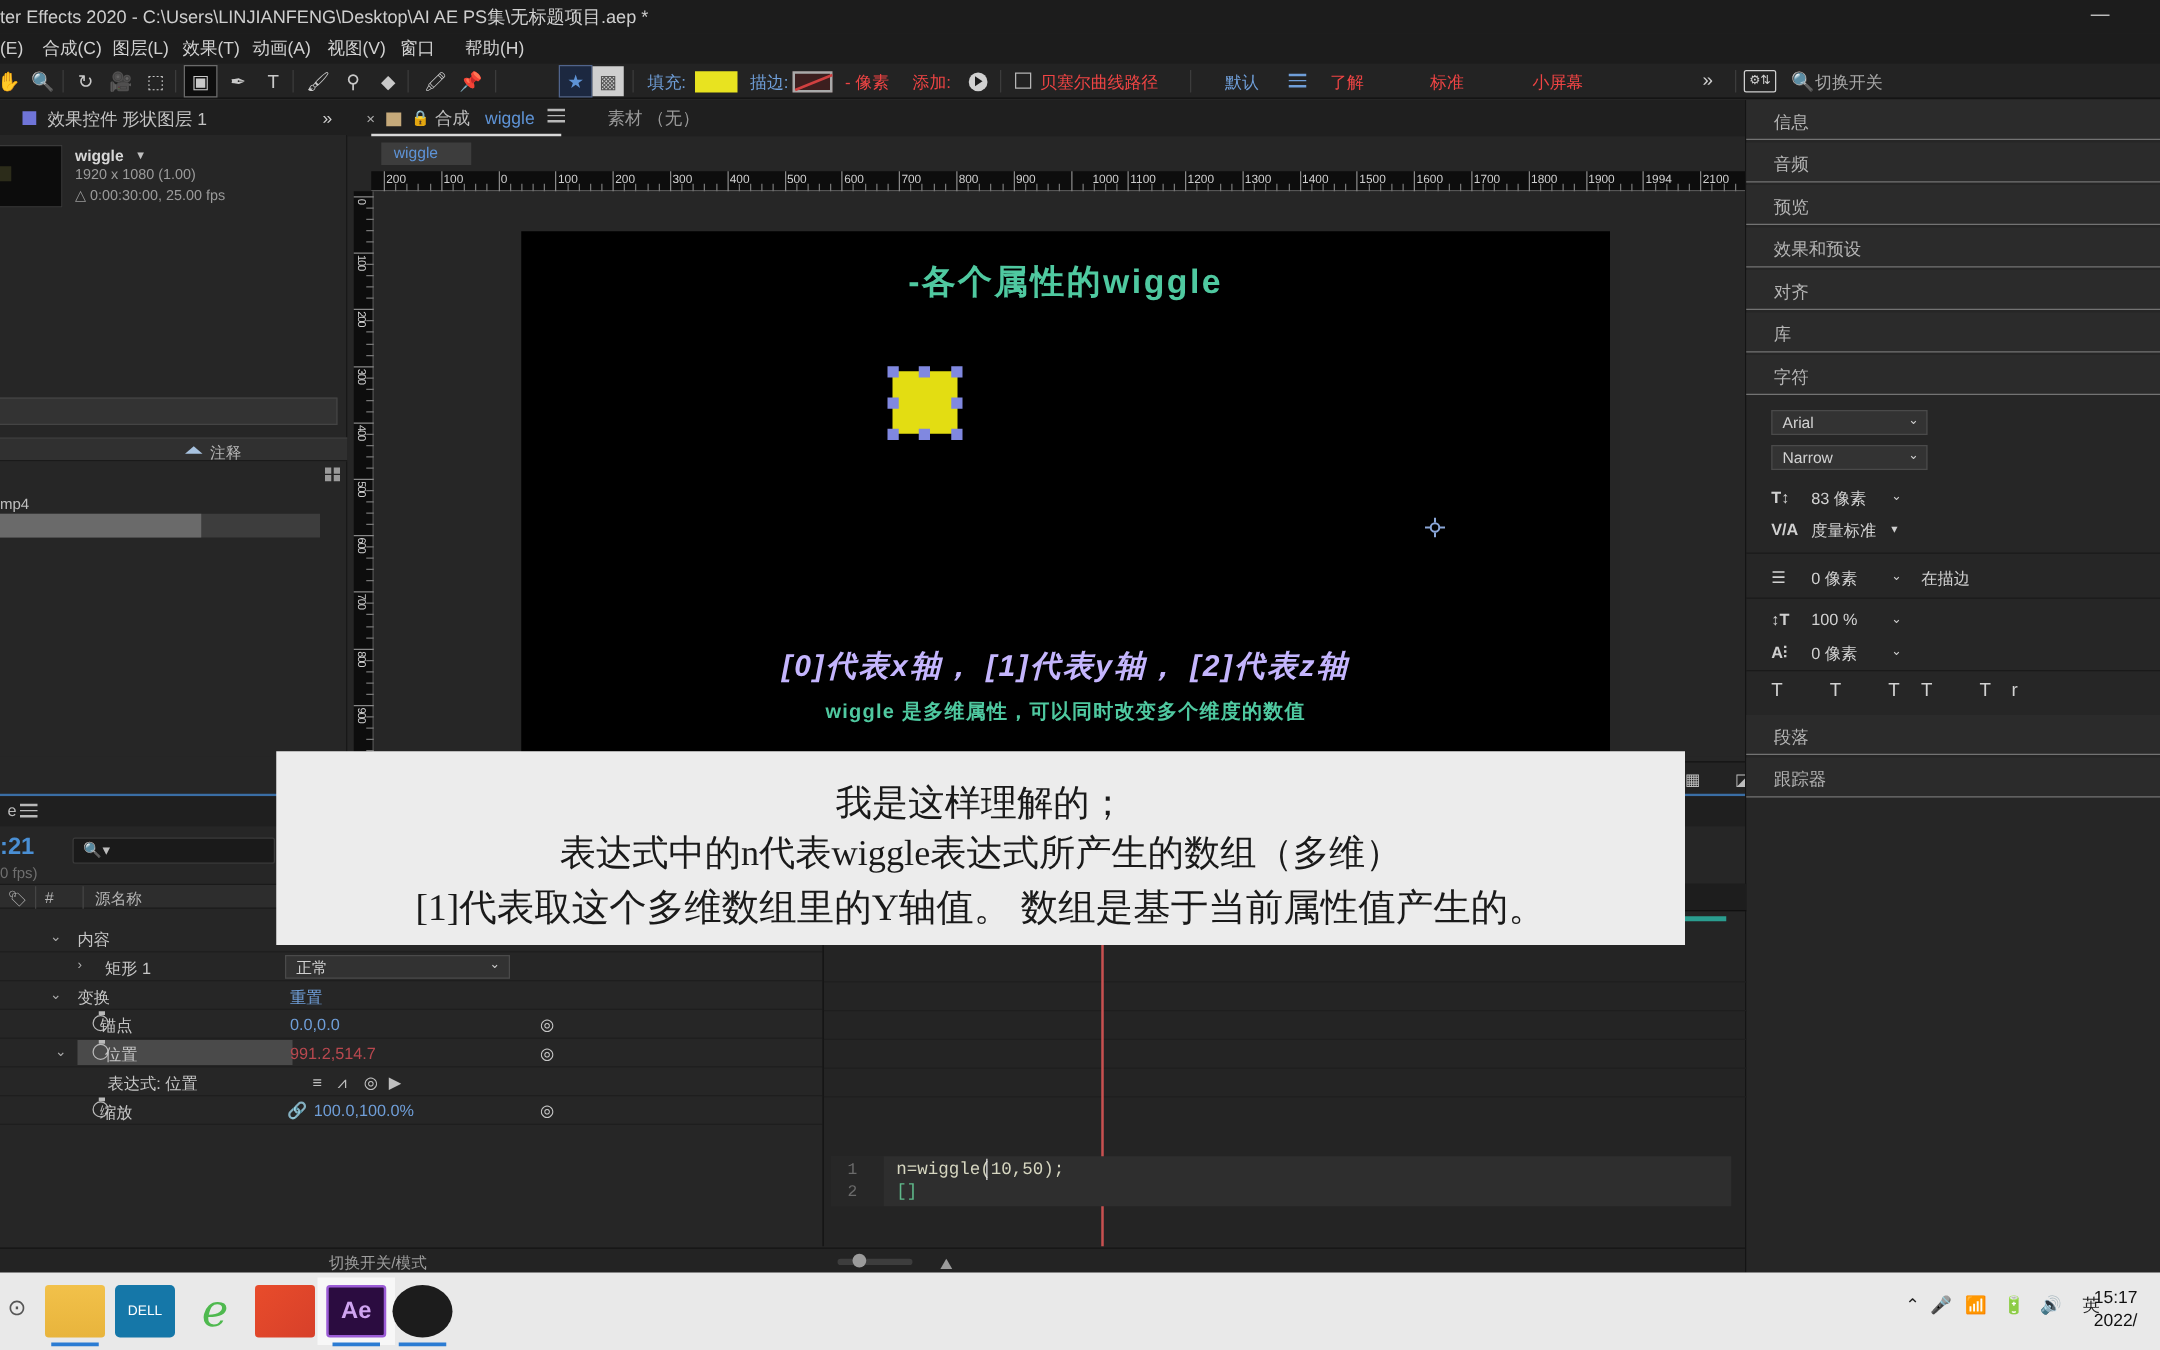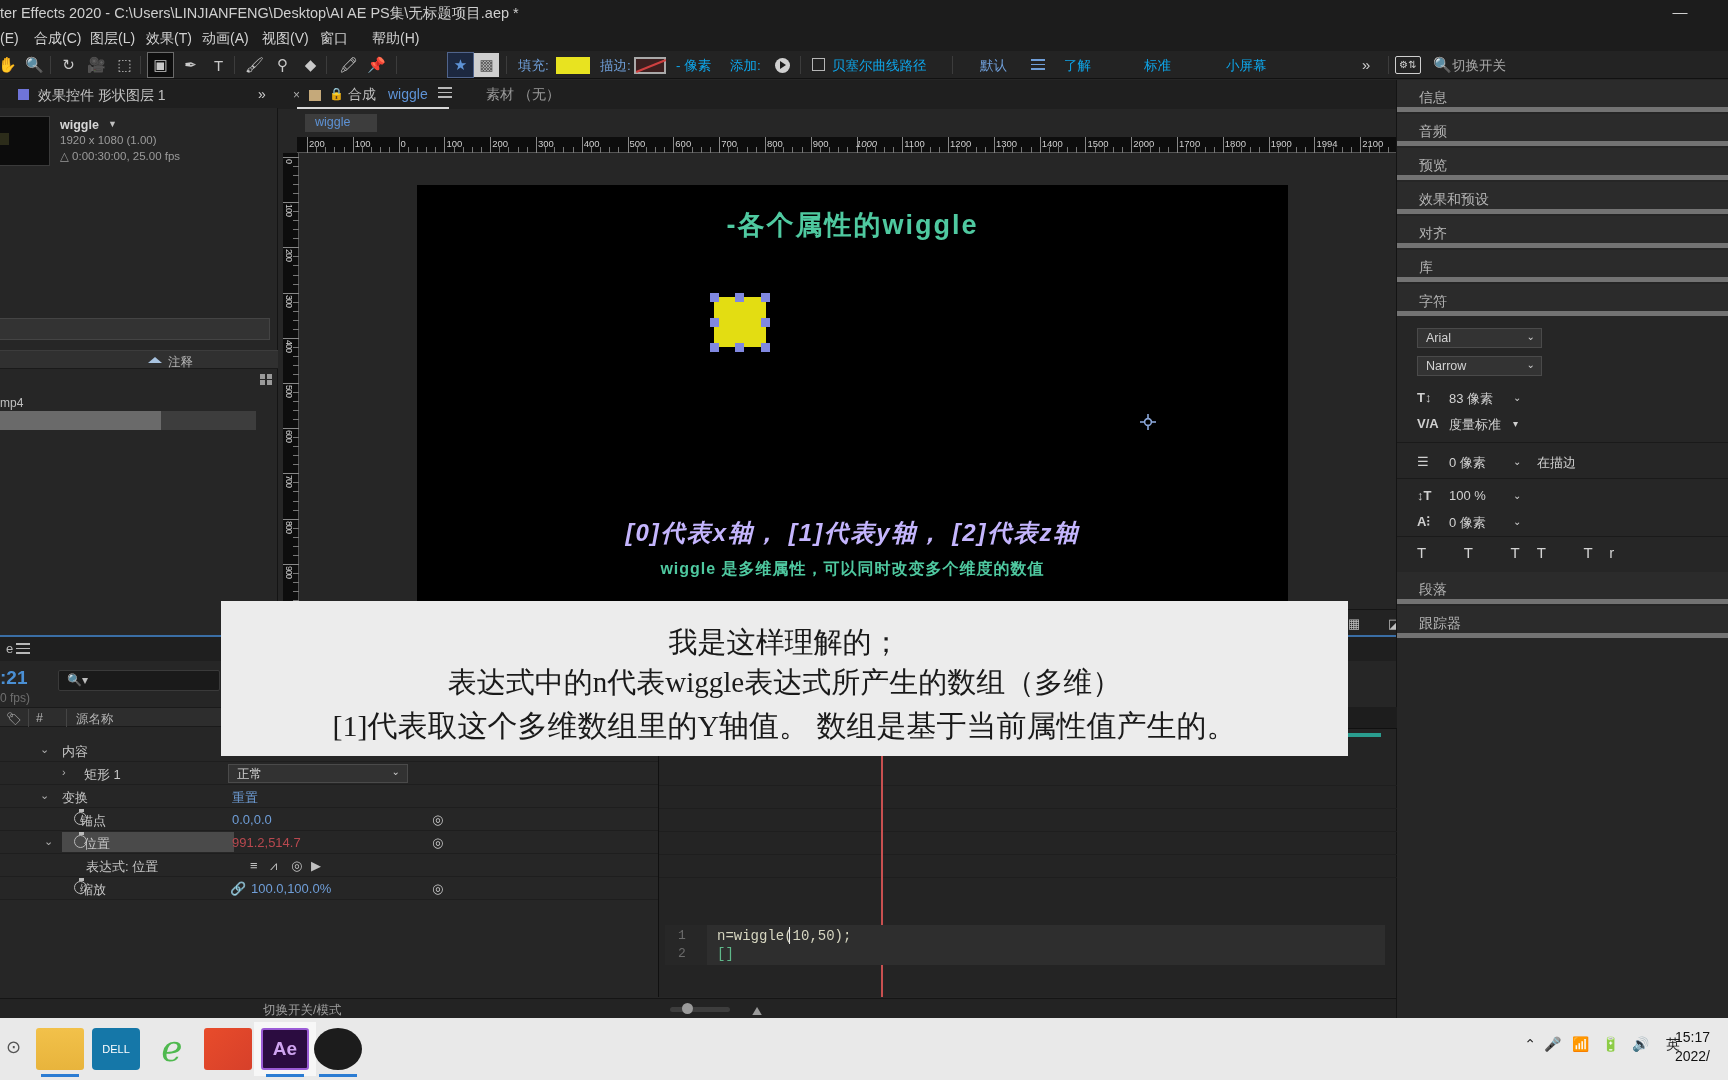--- a/index.html
+++ b/index.html
@@ -15,21 +15,21 @@
 
   
   .menubar { position:absolute; left:0; top:27px; width:1728px; height:24px; background:#1c1c1c; }
   .menubar .mi { position:absolute; top:3px; font-size:14px; color:#d2d2d2; white-space:nowrap; }
 
   
   .toolbar { position:absolute; left:0; top:51px; width:1728px; height:28px; background:#232323; border-bottom:1px solid #111; }
   .tool { position:absolute; top:2px; width:25px; height:24px; display:flex; align-items:center; justify-content:center; color:#c9c9c9; font-size:15px; }
   .tool.sel { background:#0e0e0e; outline:1px solid #6a6a6a; }
   .tb-sep { position:absolute; top:5px; width:1px; height:18px; background:#3c3c3c; }
-  .tb-lbl { position:absolute; top:6px; font-size:13.5px; color:#0ea5e9; white-space:nowrap; }
+  .tb-lbl { position:absolute; top:6px; font-size:13.5px; color:#ef4444; white-space:nowrap; }
   .tb-lbl.blue { color:#6f9ed8; }
   .swatch-fill { position:absolute; top:6px; width:34px; height:17px; background:#e8e320; }
   .swatch-stroke { position:absolute; top:6px; width:32px; height:17px; background:#3c1f1f; border:2px solid #a9a9a9; }
   .swatch-stroke::after { content:""; position:absolute; left:-1px; top:6px; width:32px; height:2px; background:#d04040; transform:rotate(-22deg); }
   .circ-ico { position:absolute; top:7px; width:15px; height:15px; border-radius:50%; background:#d0d0d0; }
   .circ-ico::after { content:""; position:absolute; left:5px; top:3px; border-left:6px solid #1c1c1c; border-top:4px solid transparent; border-bottom:4px solid transparent; }
   .sq-ico { position:absolute; top:7px; width:13px; height:13px; border:1.5px solid #b6b6b6; }
   .hamb { position:absolute; top:8px; width:14px; height:11px; }
   .hamb i { display:block; height:1.6px; background:#6f9ed8; margin-bottom:3px; }
   .chev2 { position:absolute; top:5px; font-size:15px; color:#cfcfcf; }
@@ -86,21 +86,21 @@
   .stage { position:absolute; left:139px; top:105px; width:871px; height:495px; background:#000; }
   .stage .hl1 { position:absolute; width:100%; text-align:center; color:#4fc9a0; font-weight:bold; letter-spacing:2px; }
   .sq-yellow { position:absolute; left:297px; top:112px; width:52px; height:50px; background:#e3dd12; }
   .sq-handle { position:absolute; width:9px; height:9px; background:#8088e0; }
 
   .comp-bottom { position:absolute; left:0; top:529px; width:1396px; height:26px; background:#232323; border-top:1px solid #151515; }
   .cb-ico { position:absolute; top:6px; color:#bdbdbd; font-size:13px; }
 
   
   #right-rail { left:1396px; top:80px; width:332px; height:938px; background:#262626; border-left:1px solid #141414; }
-  .rr-item { position:absolute; left:0; width:332px; height:32px; border-bottom:5px solid #737373; background:#2b2b2b; }
+  .rr-item { position:absolute; left:0; width:332px; height:32px; border-bottom:1px solid #737373; background:#2b2b2b; }
   .rr-item span { position:absolute; left:22px; top:9px; font-size:14px; color:#b4b4b4; }
   .rr-drop { position:absolute; left:20px; width:125px; height:20px; background:#333; border:1px solid #4a4a4a; }
   .rr-drop span { position:absolute; left:8px; top:2px; font-size:12.5px; color:#d2d2d2; }
   .rr-drop .cv { position:absolute; right:6px; top:2px; font-size:10px; color:#cfcfcf; }
   .rr-row { position:absolute; left:0; width:332px; height:30px; }
   .rr-gly { position:absolute; left:20px; font-size:13px; color:#d0d0d0; font-weight:bold; }
   .rr-val { position:absolute; left:52px; font-size:13px; color:#d2d2d2; }
   .rr-cv { position:absolute; font-size:10px; color:#cfcfcf; }
   .rr-hr { position:absolute; left:0; width:332px; height:1px; background:#1a1a1a; }
   .rr-styrow { position:absolute; left:20px; font-size:15px; color:#d2d2d2; letter-spacing:17px; }
@@ -351,21 +351,21 @@
         <div class="mkS" style="left: 486.233px;"></div>
         <div class="mkS" style="left: 495.392px;"></div>
         <div class="mkS" style="left: 504.55px;"></div>
         <div class="mk" style="left: 513.708px;"></div>
         <div class="tk" style="left: 515.708px;">900</div>
         <div class="mkS" style="left: 522.867px;"></div>
         <div class="mkS" style="left: 532.025px;"></div>
         <div class="mkS" style="left: 541.183px;"></div>
         <div class="mkS" style="left: 550.342px;"></div>
         <div class="mk" style="left: 559.5px;"></div>
-        <div class="tk" style="left: 559px; font-style: italic;">1000</div>
+        <div class="tk" style="left: 577px;">1000</div>
         <div class="mkS" style="left: 568.658px;"></div>
         <div class="mkS" style="left: 577.817px;"></div>
         <div class="mkS" style="left: 586.975px;"></div>
         <div class="mkS" style="left: 596.133px;"></div>
         <div class="mk" style="left: 605.292px;"></div>
         <div class="tk" style="left: 607.292px;">1100</div>
         <div class="mkS" style="left: 614.45px;"></div>
         <div class="mkS" style="left: 623.608px;"></div>
         <div class="mkS" style="left: 632.767px;"></div>
         <div class="mkS" style="left: 641.925px;"></div>
@@ -387,21 +387,21 @@
         <div class="mkS" style="left: 760.983px;"></div>
         <div class="mkS" style="left: 770.142px;"></div>
         <div class="mkS" style="left: 779.3px;"></div>
         <div class="mk" style="left: 788.458px;"></div>
         <div class="tk" style="left: 790.458px;">1500</div>
         <div class="mkS" style="left: 797.617px;"></div>
         <div class="mkS" style="left: 806.775px;"></div>
         <div class="mkS" style="left: 815.933px;"></div>
         <div class="mkS" style="left: 825.092px;"></div>
         <div class="mk" style="left: 834.25px;"></div>
-        <div class="tk" style="left: 836.25px;">2000</div>
+        <div class="tk" style="left: 836.25px;">1600</div>
         <div class="mkS" style="left: 843.408px;"></div>
         <div class="mkS" style="left: 852.567px;"></div>
         <div class="mkS" style="left: 861.725px;"></div>
         <div class="mkS" style="left: 870.883px;"></div>
         <div class="mk" style="left: 880.042px;"></div>
         <div class="tk" style="left: 882.042px;">1700</div>
         <div class="mkS" style="left: 889.2px;"></div>
         <div class="mkS" style="left: 898.358px;"></div>
         <div class="mkS" style="left: 907.517px;"></div>
         <div class="mkS" style="left: 916.675px;"></div>

